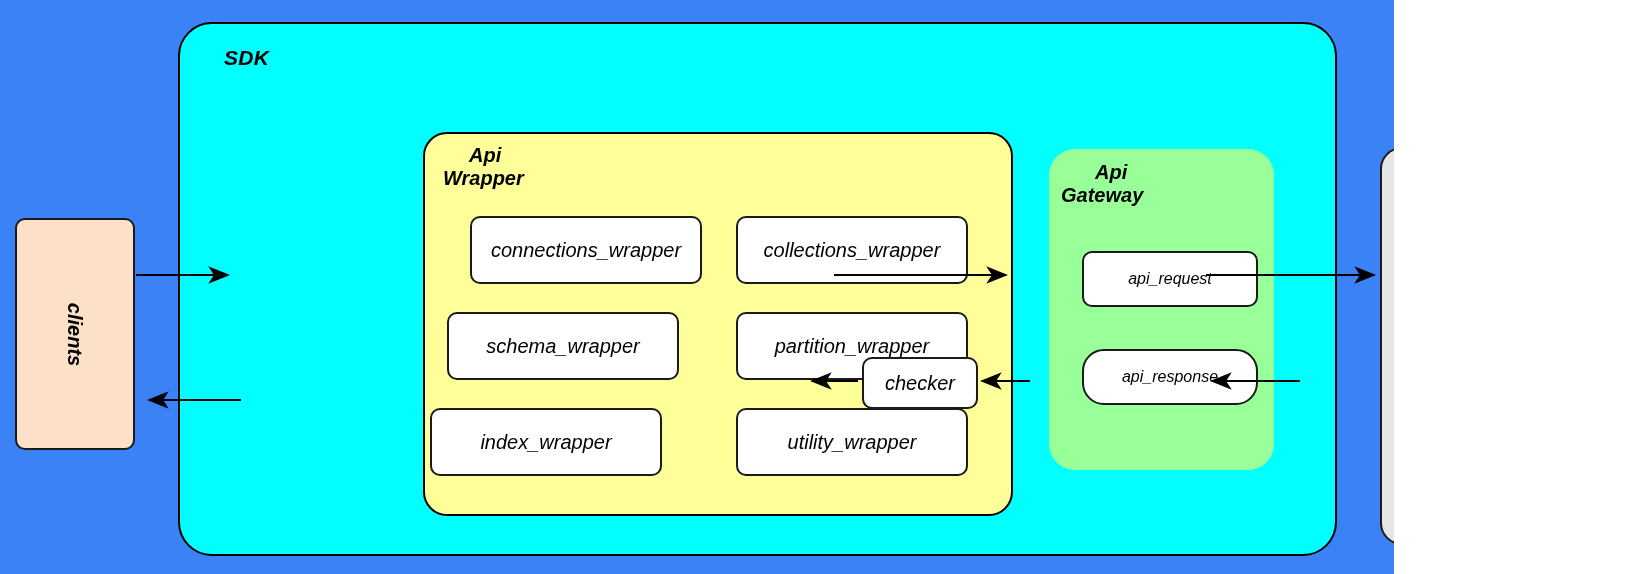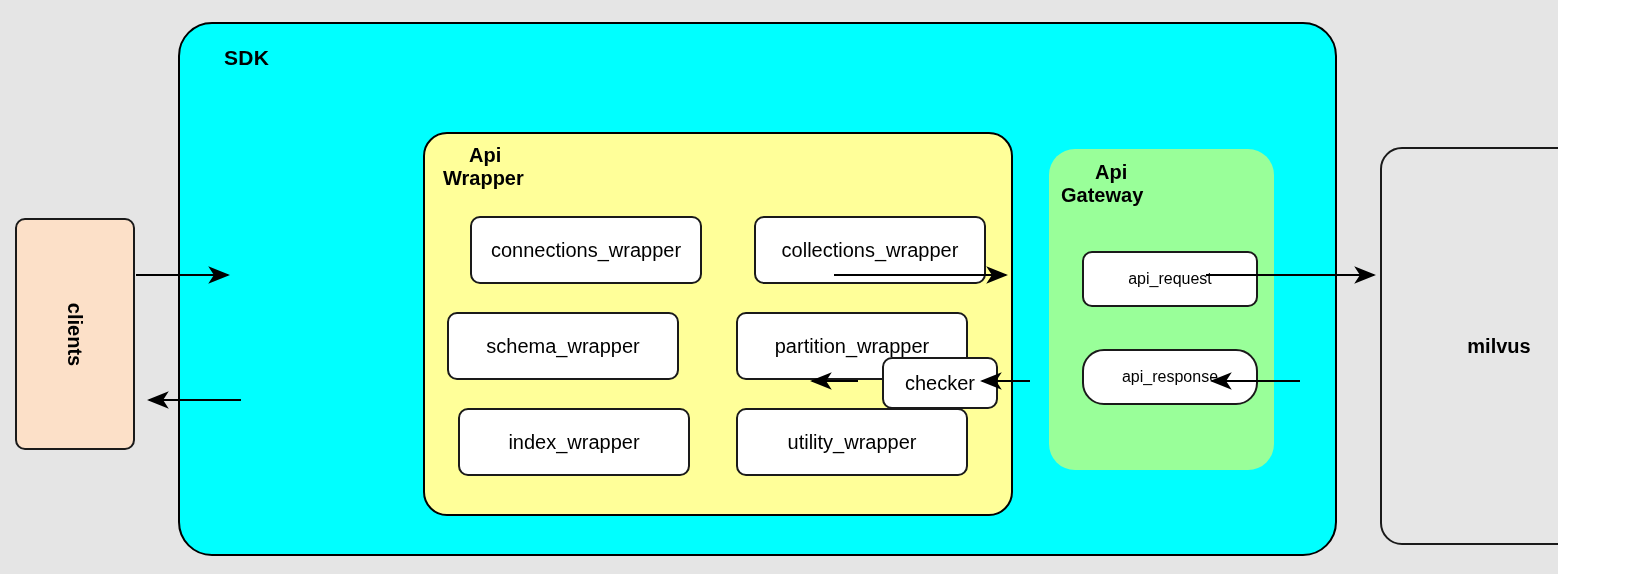--- a/index.html
+++ b/index.html
@@ -5,24 +5,25 @@
   html, body {
     margin: 0;
     padding: 0;
     background: #ffffff;
   }
   body {
     font-family: "Liberation Sans", sans-serif;
   }
   #canvas {
     position: relative;
-    width: 1558px;
+    width: 1394px;
     height: 574px;
-    background: #e5e5e5;
+    background: #3b82f6;
     overflow: hidden;
+    font-style: italic;
   }
   .box {
     position: absolute;
     box-sizing: border-box;
     display: flex;
     align-items: center;
     justify-content: center;
   }
 
   
@@ -191,40 +192,40 @@
 
     <div class="box" id="api-wrapper-container">
       <div id="api-wrapper-label">
         <span class="l1">Api</span>
         <span class="l2">Wrapper</span>
       </div>
 
       <div class="box wrapper-cell" style="left:22px;  top:82px;margin-left:23px;">
         <span>connections_wrapper</span>
       </div>
-      <div class="box wrapper-cell" style="left:329px; top:82px;">
+      <div class="box wrapper-cell" style="left:311px; top:82px;">
         <span>collections_wrapper</span>
       </div>
 
       <div class="box wrapper-cell" style="left:22px;  top:178px;">
         <span>schema_wrapper</span>
       </div>
       <div class="box wrapper-cell" style="left:311px; top:178px;">
         <span>partition_wrapper</span>
       </div>
 
-      <div class="box wrapper-cell" style="left:33px;  top:274px;">
+      <div class="box wrapper-cell" style="left:5px;  top:274px;">
         <span>index_wrapper</span>
       </div>
       <div class="box wrapper-cell" style="left:311px; top:274px;">
         <span>utility_wrapper</span>
       </div>
     </div>
 
-    <div class="box" id="checker-box" style="left:702px; top:333px;">
+    <div class="box" id="checker-box" style="left:682px; top:333px;">
       <span>checker</span>
     </div>
 
     <div class="box" id="api-gateway-container" style="left:869px; top:125px;">
       <div id="api-gateway-label">
         <span class="l1">Api</span>
         <span class="l2">Gateway</span>
       </div>
 
       <div class="box gateway-cell" style="left:33px; top:102px;">

